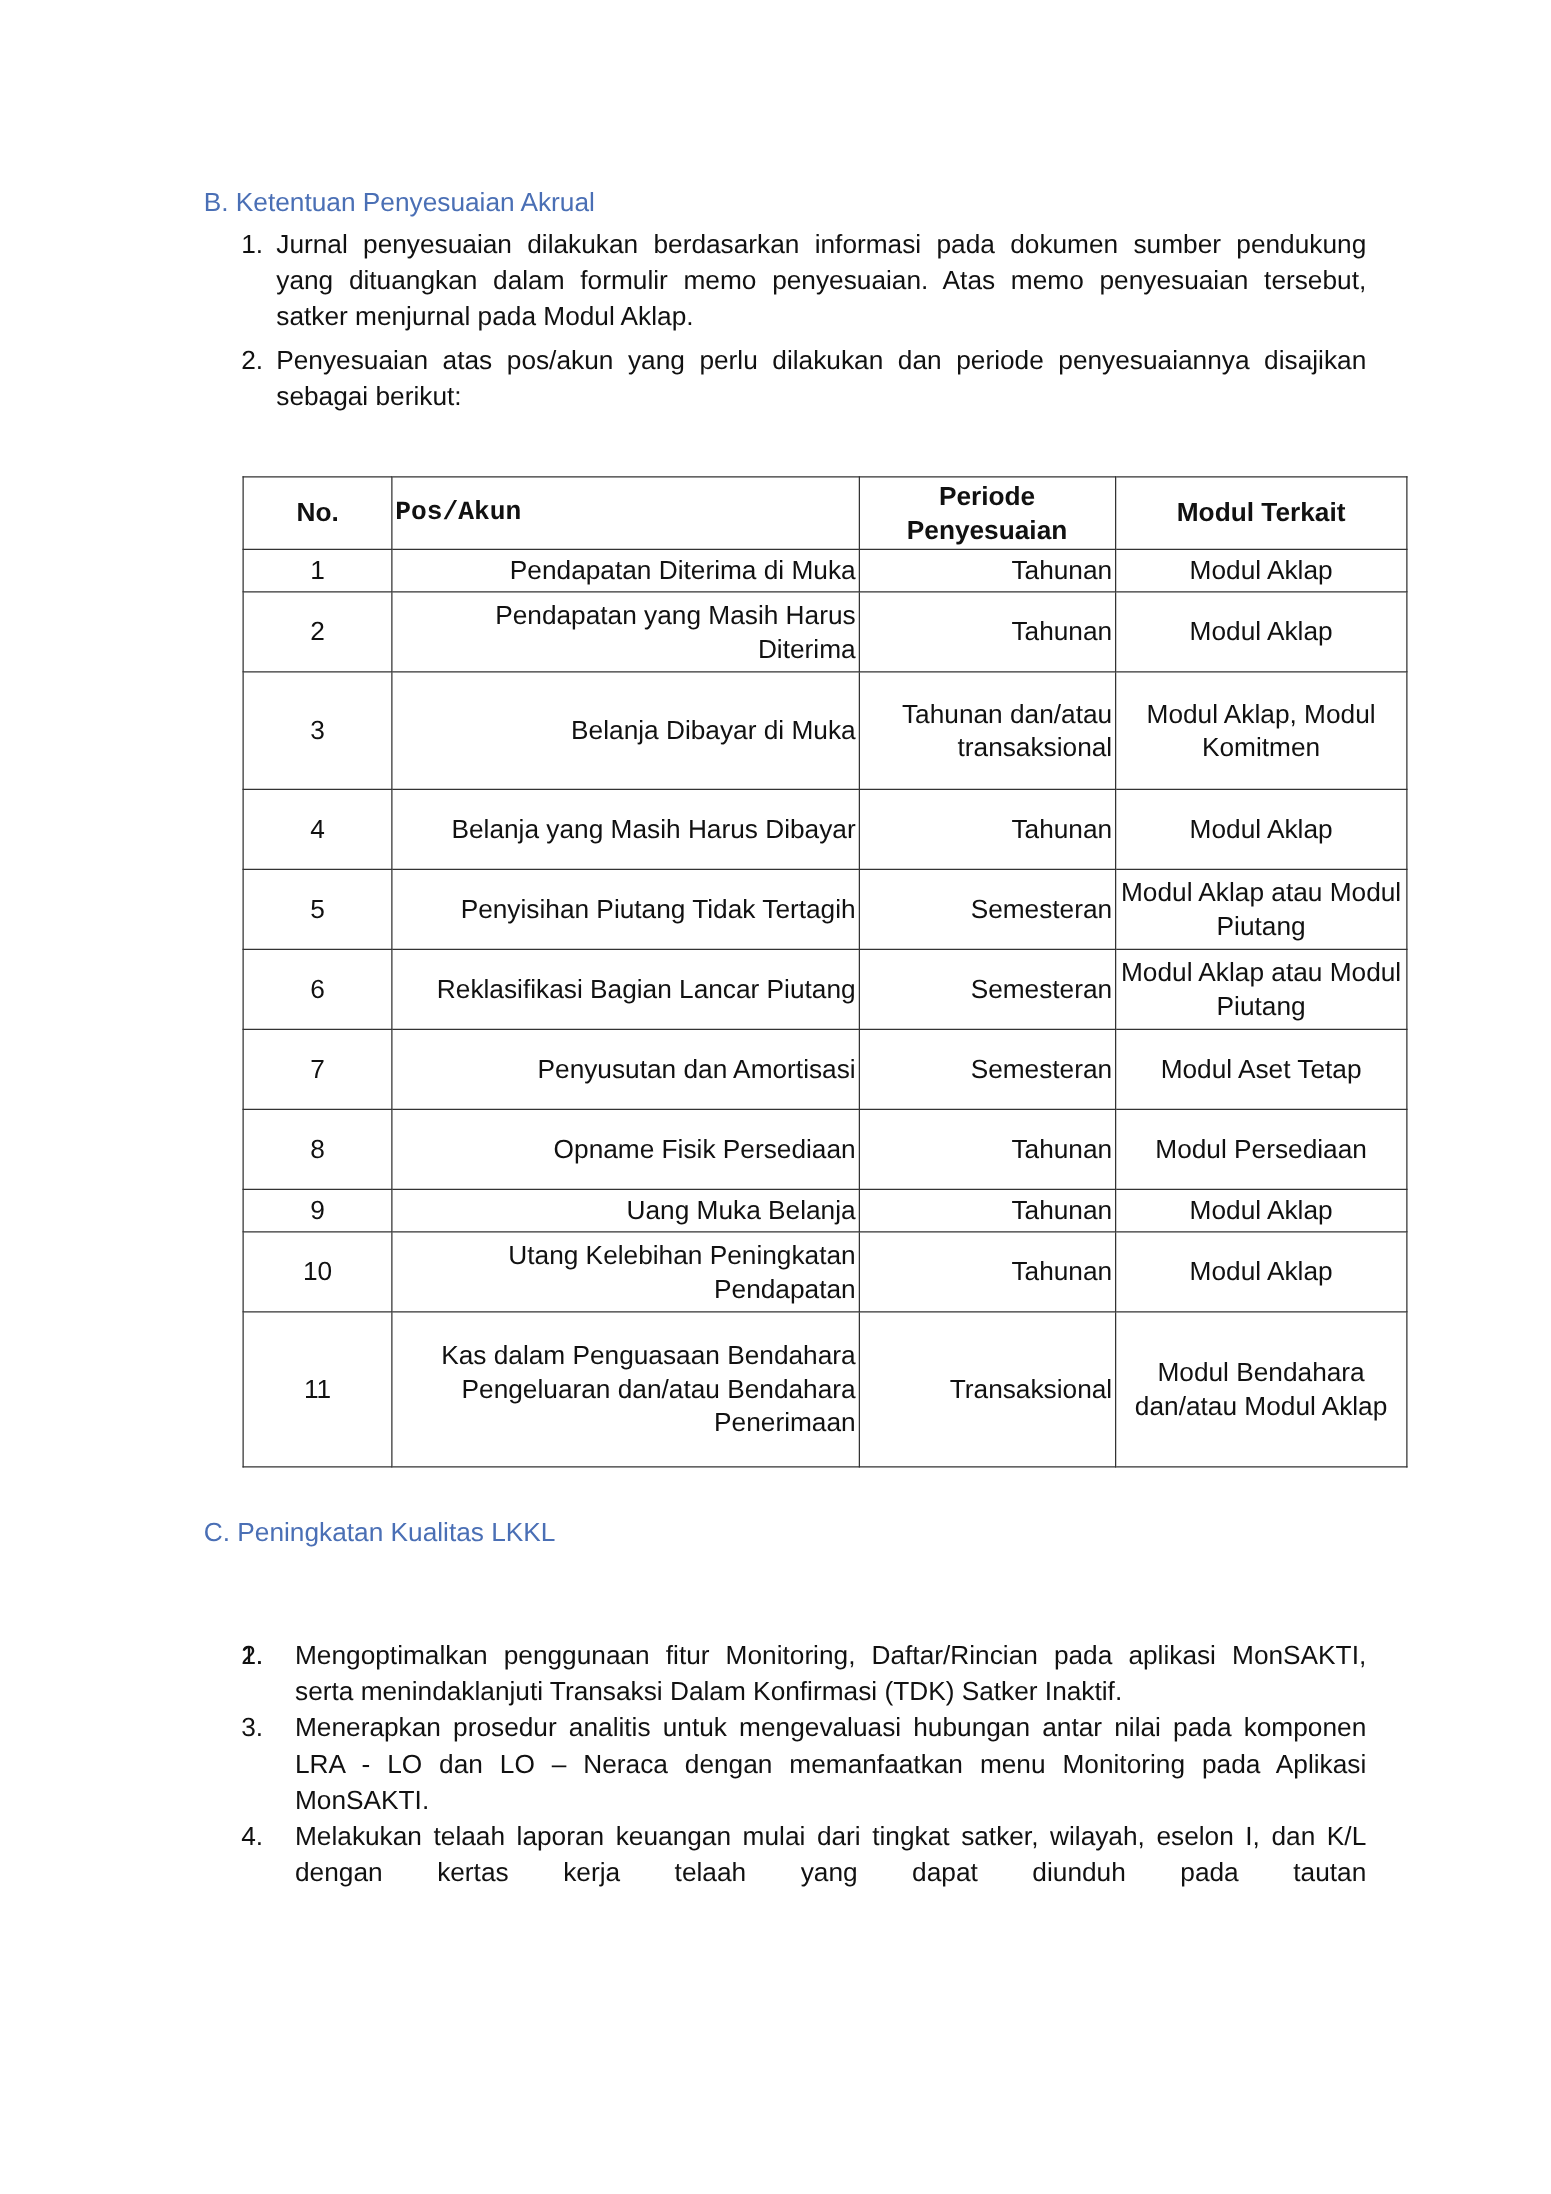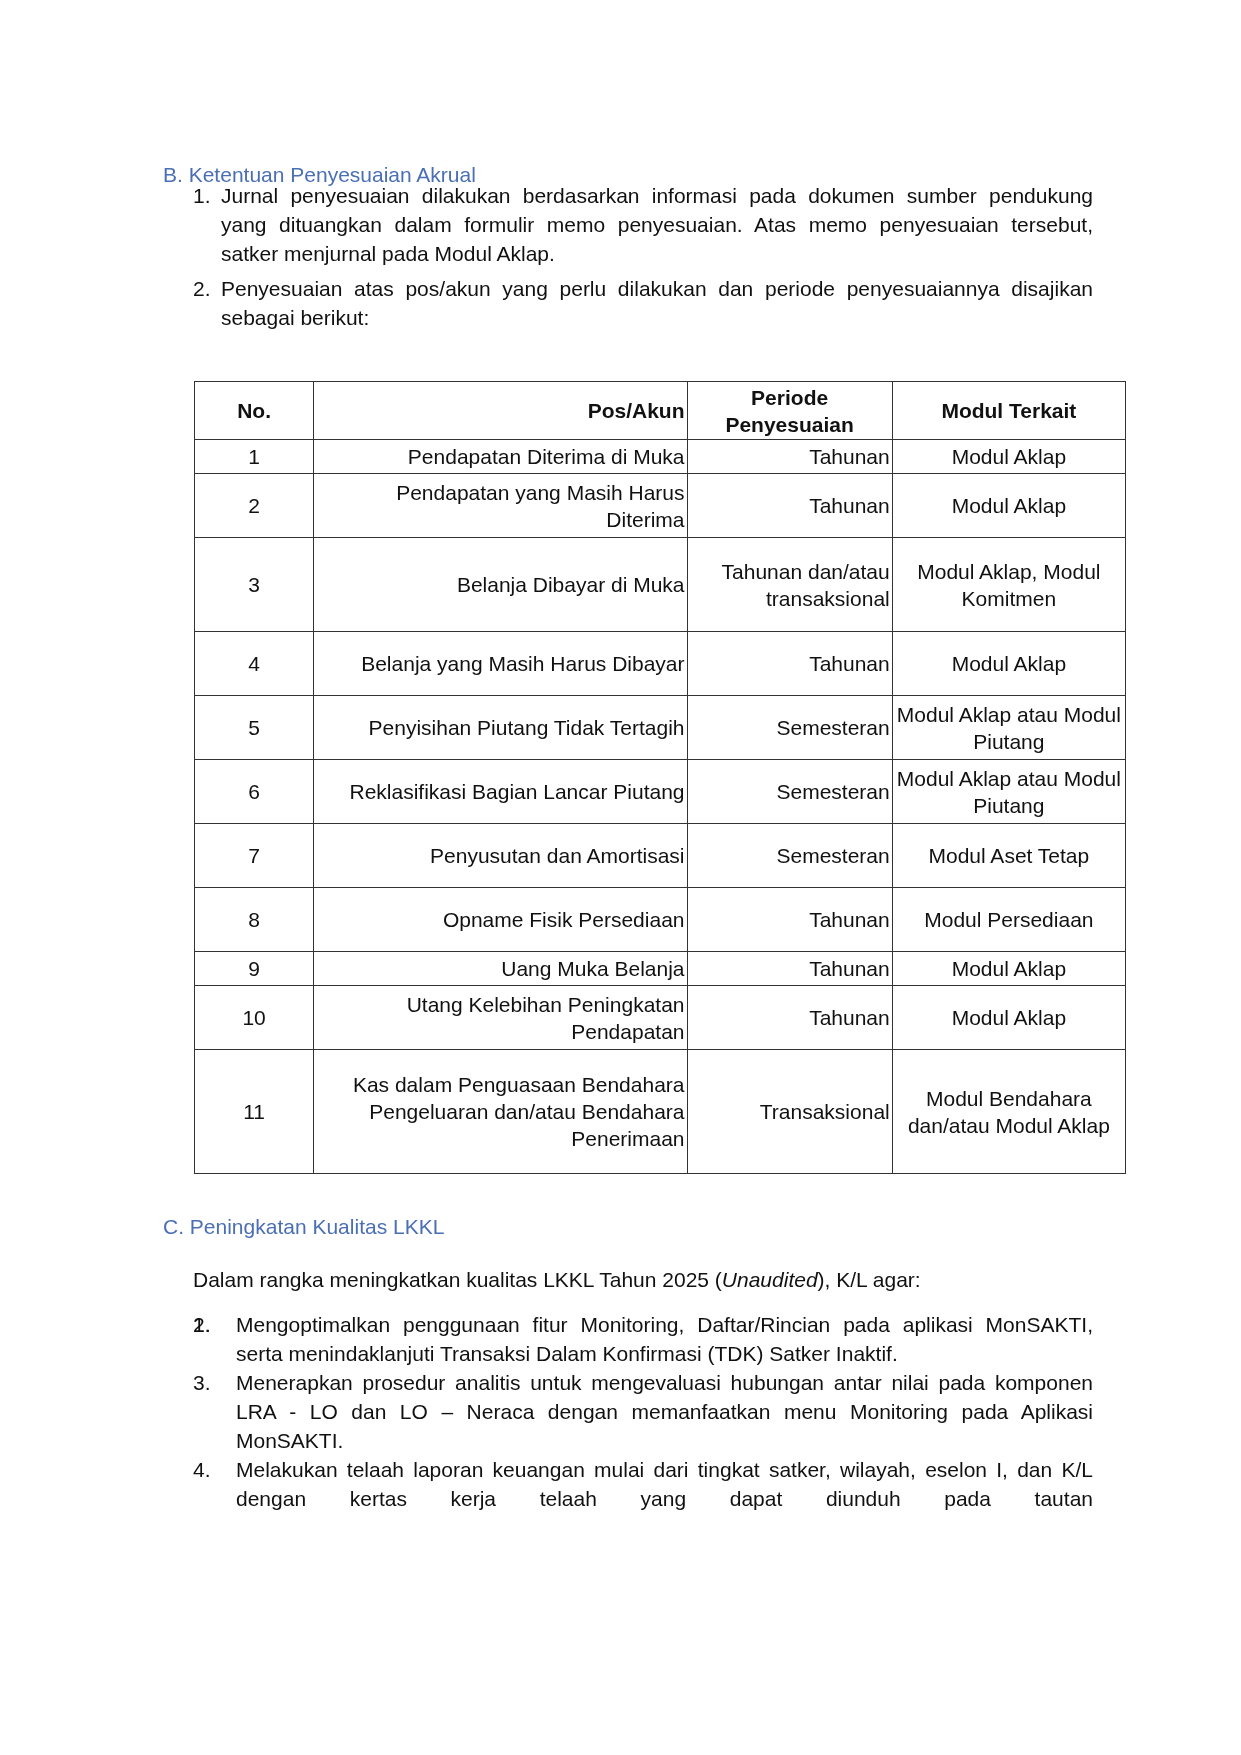--- a/index.html
+++ b/index.html
@@ -32,38 +32,38 @@
   .c-no { width: 114px; text-align: center; }
   .c-pos { width: 368px; text-align: right; }
   .c-per { width: 200px; text-align: right; }
   .c-mod { width: 228px; text-align: center; }
 </style>
 </head>
 <body>
 
 <div class="page">
 
-  <div class="heading" style="top:162px;">B. Ketentuan Penyesuaian Akrual</div>
+  <div class="heading" style="top:150px;">B. Ketentuan Penyesuaian Akrual</div>
 
   <div class="list listB" style="top:181px;">
     <div class="li">
       <span class="num">1.</span>
       <span>Jurnal penyesuaian dilakukan berdasarkan informasi pada dokumen sumber pendukung yang dituangkan dalam formulir memo penyesuaian. Atas memo penyesuaian tersebut, satker menjurnal pada Modul Aklap.</span>
     </div>
     <div class="li">
       <span class="num">2.</span>
       <span>Penyesuaian atas pos/akun yang perlu dilakukan dan periode penyesuaiannya disajikan sebagai berikut:</span>
     </div>
   </div>
 
   <table class="main">
     <thead>
       <tr style="height:58px;margin-left:32px;">
         <th class="c-no">No.</th>
-        <th class="c-pos" style="text-align:right;">Pos/Akun</th>
+        <th class="c-pos" style="text-align:left;font-family:Liberation Mono, monospace;">Pos/Akun</th>
         <th class="c-per">Periode Penyesuaian</th>
         <th class="c-mod">Modul Terkait</th>
       </tr>
     </thead>
     <tbody id="tbody">
         <tr style="height: 34px;">
           <td class="c-no">1</td>
           <td class="c-pos">Pendapatan Diterima di Muka</td>
           <td class="c-per">Tahunan</td>
           <td class="c-mod">Modul Aklap</td>
@@ -126,23 +126,20 @@
           <td class="c-no">11</td>
           <td class="c-pos">Kas dalam Penguasaan Bendahara Pengeluaran dan/atau Bendahara Penerimaan</td>
           <td class="c-per">Transaksional</td>
           <td class="c-mod">Modul Bendahara dan/atau Modul Aklap</td>
         </tr>
       </tbody>
   </table>
 
   <div class="heading" style="top:1214px;">C. Peningkatan Kualitas LKKL</div>
 
-  <div class="intro" style="top:1265px;">
-    <span>Dalam rangka meningkatkan kualitas LKKL Tahun 2025 (</span><i>Unaudited</i><span>), K/L agar:</span>
-  </div>
 
   <div class="list listC" style="top:1310px;">
     <div class="li">
       <span class="num">1.</span>
     </div>
     <div class="li">
       <span class="num">2.</span>
       <span>Mengoptimalkan penggunaan fitur Monitoring, Daftar/Rincian pada aplikasi MonSAKTI, serta menindaklanjuti Transaksi Dalam Konfirmasi (TDK) Satker Inaktif.</span>
     </div>
     <div class="li">

